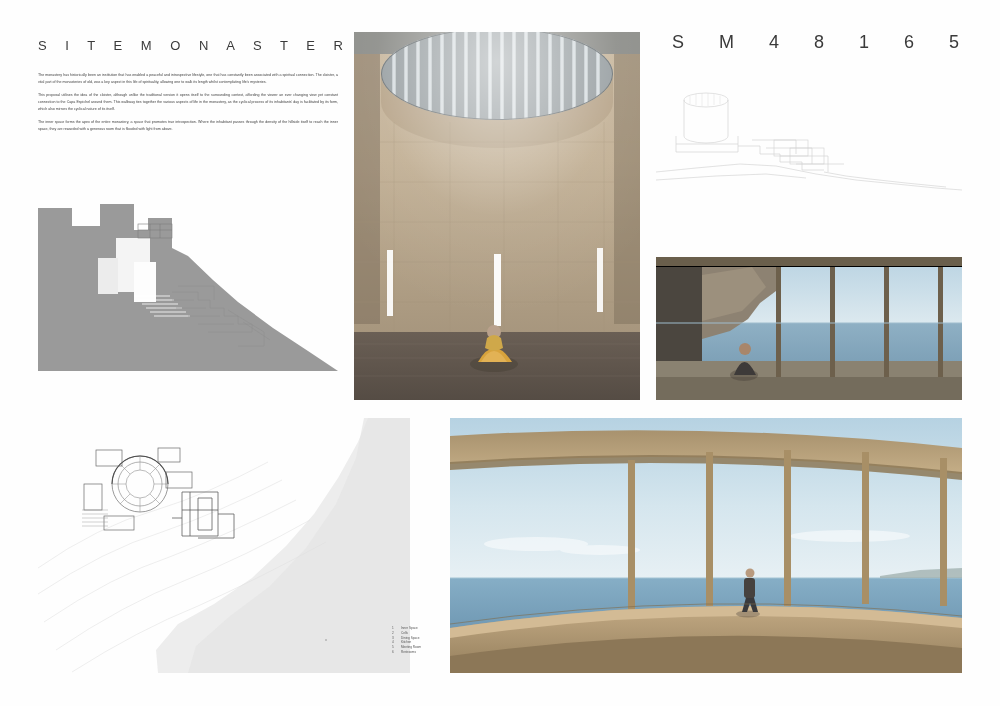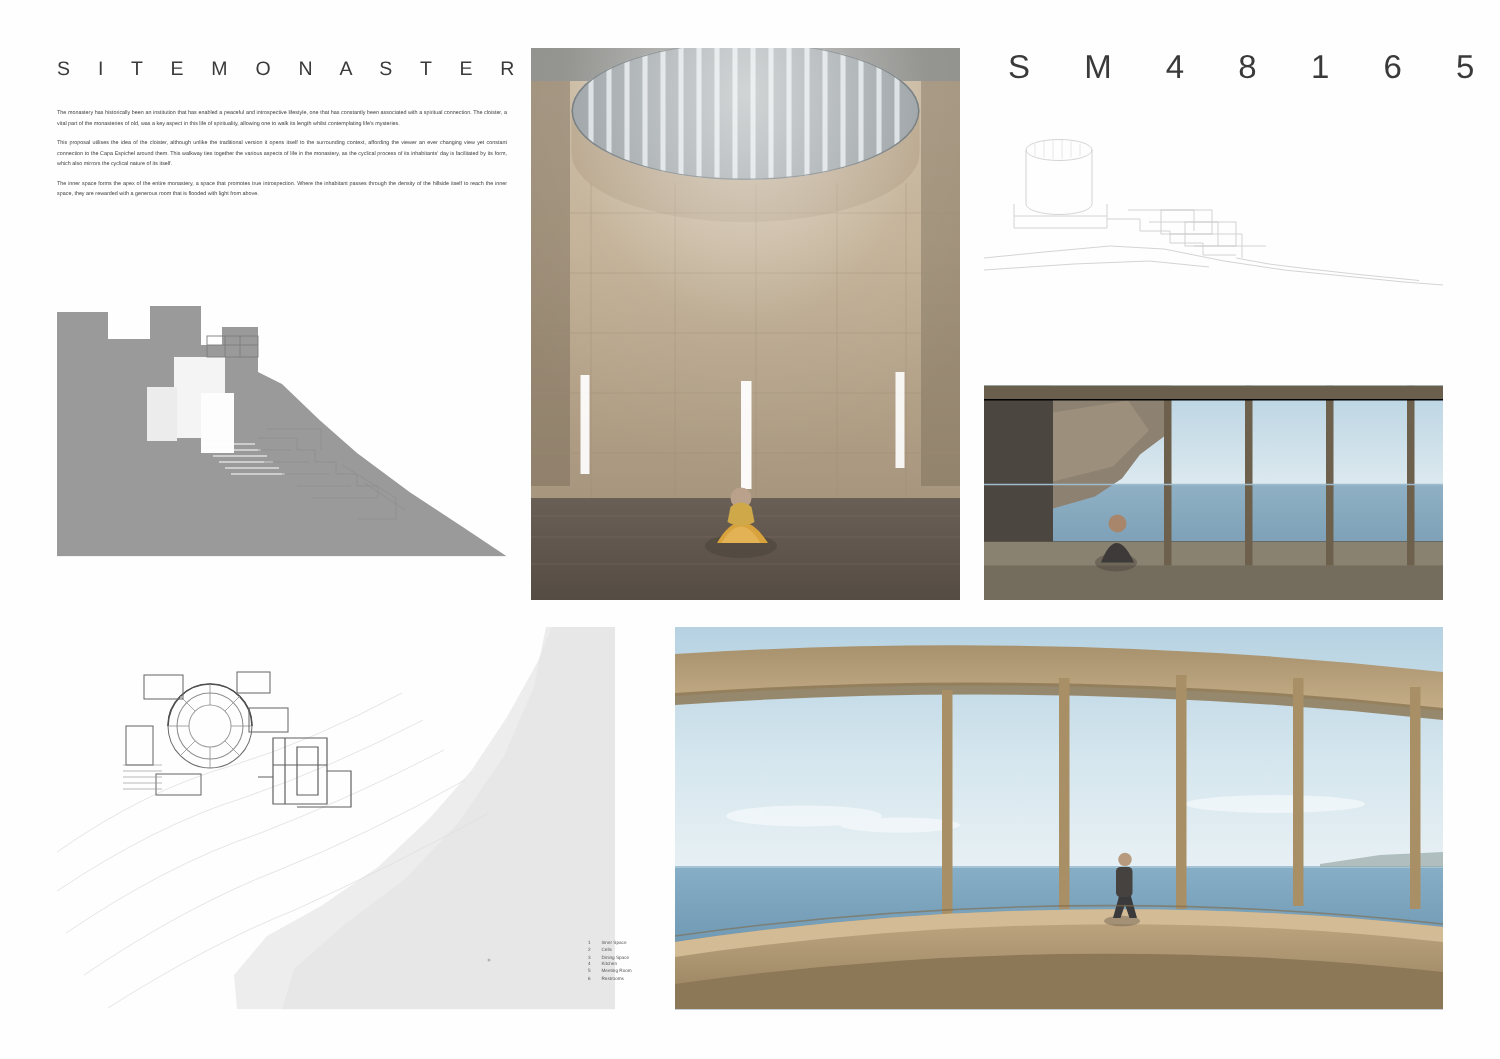--- a/index.html
+++ b/index.html
@@ -31,21 +31,21 @@
     font-size: 13px;
     letter-spacing: 7.5px;
     color: #3a3a3a;
     font-weight: 400;
     white-space: nowrap;
   }
   .title-right {
     position: absolute;
     left: 672px;
     top: 32px;
-    font-size: 22px;
+    font-size: 18px;
     letter-spacing: 15px;
     color: #3a3a3a;
     font-weight: 400;
     white-space: nowrap;
   }
 
   
   .text-block {
     position: absolute;
     left: 38px;

